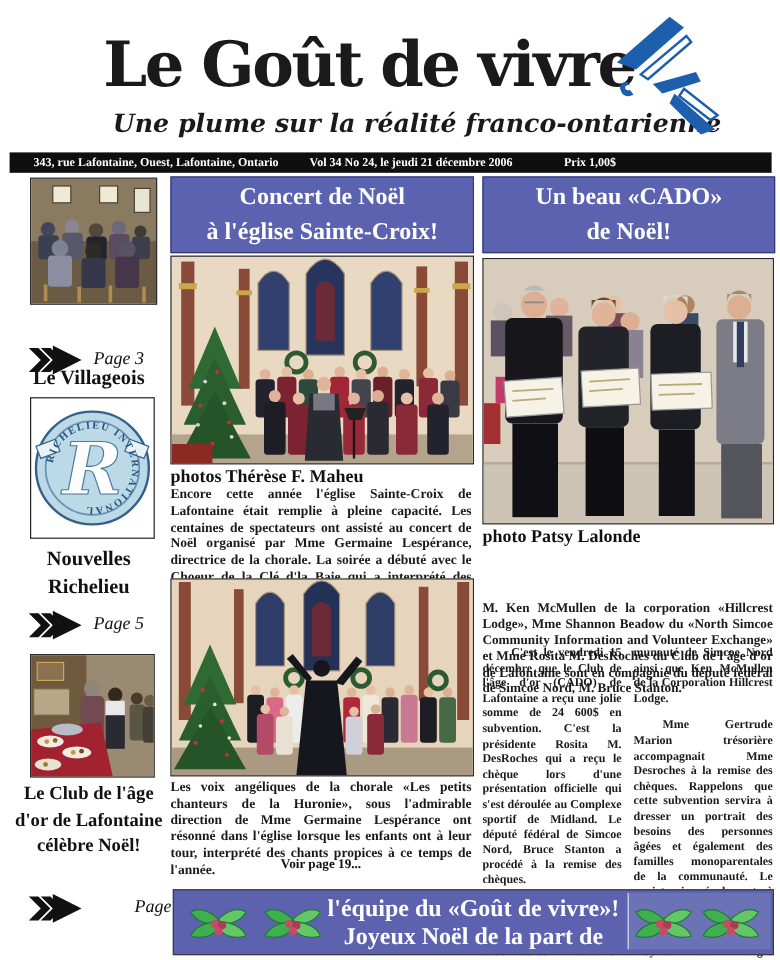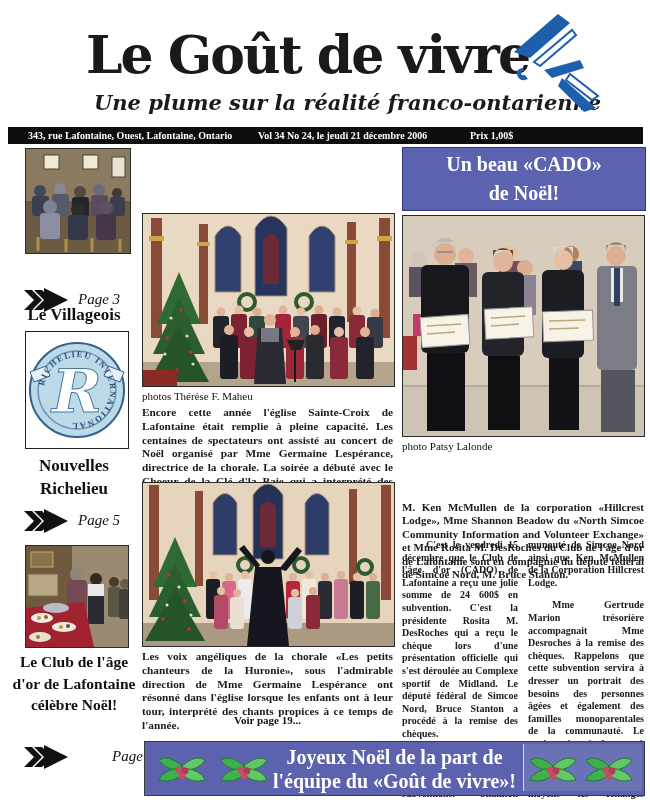--- a/index.html
+++ b/index.html
@@ -22,21 +22,21 @@
   .ib-address{left:20px;} .ib-vol{left:250px;} .ib-prix{left:462px;}
   
   .headbox{background:var(--headline_bg);border:1px solid #32377c;color:#fff;text-align:center;
     font-weight:bold;font-size:20px;line-height:1.45;padding-top:2px;}
   .headbox div{white-space:nowrap;}
   .hb-center{left:142px;top:147px;width:251px;height:60px;}
   .hb-right{left:402px;top:147px;width:242px;height:60px;}
   
   .photo{border:1px solid #2a2a2a;background:#ccc;display:block;}
   
-  .credit{font-weight:normal;font-size:11px;text-align:center;}
+  .credit{font-weight:bold;font-size:15px;text-align:center;}
   .bodytext{font-weight:bold;font-size:11.3px;line-height:1.22;text-align:justify;color:#1a1a1a;}
   .minicol{font-weight:bold;font-size:10px;line-height:1.26;text-align:justify;color:#1a1a1a;}
   .minicol p{margin:0 0 10px 0;text-indent:24px;}
   .minicol p.noindent{text-indent:0;}
   .voir{font-weight:bold;font-size:11px;text-align:center;}
   
   .side-title{font-weight:bold;font-size:17px;text-align:center;line-height:1.35;}
   .side-title-sm{font-weight:bold;font-size:15.5px;text-align:center;line-height:1.4;}
   .pageref{font-style:italic;font-size:15px;}
   .logobox{border:1px solid #222;background:#fff;}
@@ -157,20 +157,24 @@
       <circle cx="12" cy="91" r="2" fill="#9a7a3c"></circle>
   </svg>
   <div class="abs side-title-sm" style="left:6px;top:651px;width:136px;">Le Club de l'âge d'or de Lafontaine célèbre Noël!</div>
   <svg class="abs" style="left:24px;top:744px;" width="44" height="26" viewBox="0 0 44 26">
     <polygon points="0,3 8,3 18,13 8,23 0,23 10,13" fill="#111"></polygon>
     <polygon points="10,3 18,3 28,13 18,23 10,23 20,13" fill="#111"></polygon>
     <polygon points="20,1 44,13 20,25" fill="#111"></polygon>
   </svg>
   <div class="abs pageref" style="left:78px;top:748px;margin-left:34px;">Page 6</div>
 
+  <div class="abs headbox hb-center">
+    <div>Concert de Noël</div>
+    <div>à l'église Sainte-Croix!</div>
+  </div>
 
   <svg class="abs photo" style="left:142px;top:213px;" width="251" height="172" viewBox="0 0 251 172">
     <rect width="251" height="172" fill="#ead9c2"></rect>
     <rect y="148" width="251" height="24" fill="#b4a48c"></rect>
     <g fill="#8a4a38">
         <rect x="8" y="4" width="11" height="120"></rect>
         <rect x="56" y="10" width="9" height="100"></rect>
         <rect x="204" y="8" width="9" height="100"></rect>
         <rect x="236" y="4" width="11" height="120"></rect>
       </g>
@@ -388,22 +392,22 @@
     <p>Deux autres organismes étaient aussi récipiendaires de subventions. Shannon Beadow du regroupement de bénévoles de la com-</p>
   </div>
   <div class="abs minicol" style="left:528px;top:539px;width:116px;">
     <p class="noindent">munauté de Simcoe Nord ainsi que Ken McMullen de la Corporation Hillcrest Lodge.</p>
     <p>Mme Gertrude Marion trésorière accompagnait Mme Desroches à la remise des chèques. Rappelons que cette subvention servira à dresser un portrait des besoins des personnes âgées et également des familles monoparentales de la communauté. Le projet vise également à développer des liens avec les jeunes de l'école et ainsi promouvoir par divers moyens les échanges intergénérationnels.</p>
   </div>
 
   <div class="abs banner">
     <div class="litpanel"></div>
     <div class="txt">
+      <div>l'équipe du «Goût de vivre»!</div>
       <div>Joyeux Noël de la part de</div>
-      <div>l'équipe du «Goût de vivre»!</div>
     </div>
     <svg style="position:absolute;left:10px;top:10px;" width="54" height="34" viewBox="0 0 54 34">
       <path d="M27,14 Q14,2 4,8 Q10,18 24,18 Z" style="fill:var(--holly_green)" stroke="#1f7a2f"></path>
       <path d="M27,14 Q40,2 50,8 Q44,18 30,18 Z" fill="#63c76a" stroke="#1f7a2f"></path>
       <path d="M25,16 Q8,18 4,28 Q18,32 27,22 Z" style="fill:var(--holly_green)" stroke="#1f7a2f"></path>
       <path d="M29,16 Q46,18 50,28 Q36,32 27,22 Z" fill="#63c76a" stroke="#1f7a2f"></path>
       <circle cx="24" cy="18" r="3.4" style="fill:var(--berry_red)"></circle>
         <circle cx="30" cy="19" r="3.4" fill="#b03a55"></circle>
         <circle cx="27" cy="24" r="3.4" style="fill:var(--berry_red)"></circle>
     </svg>

